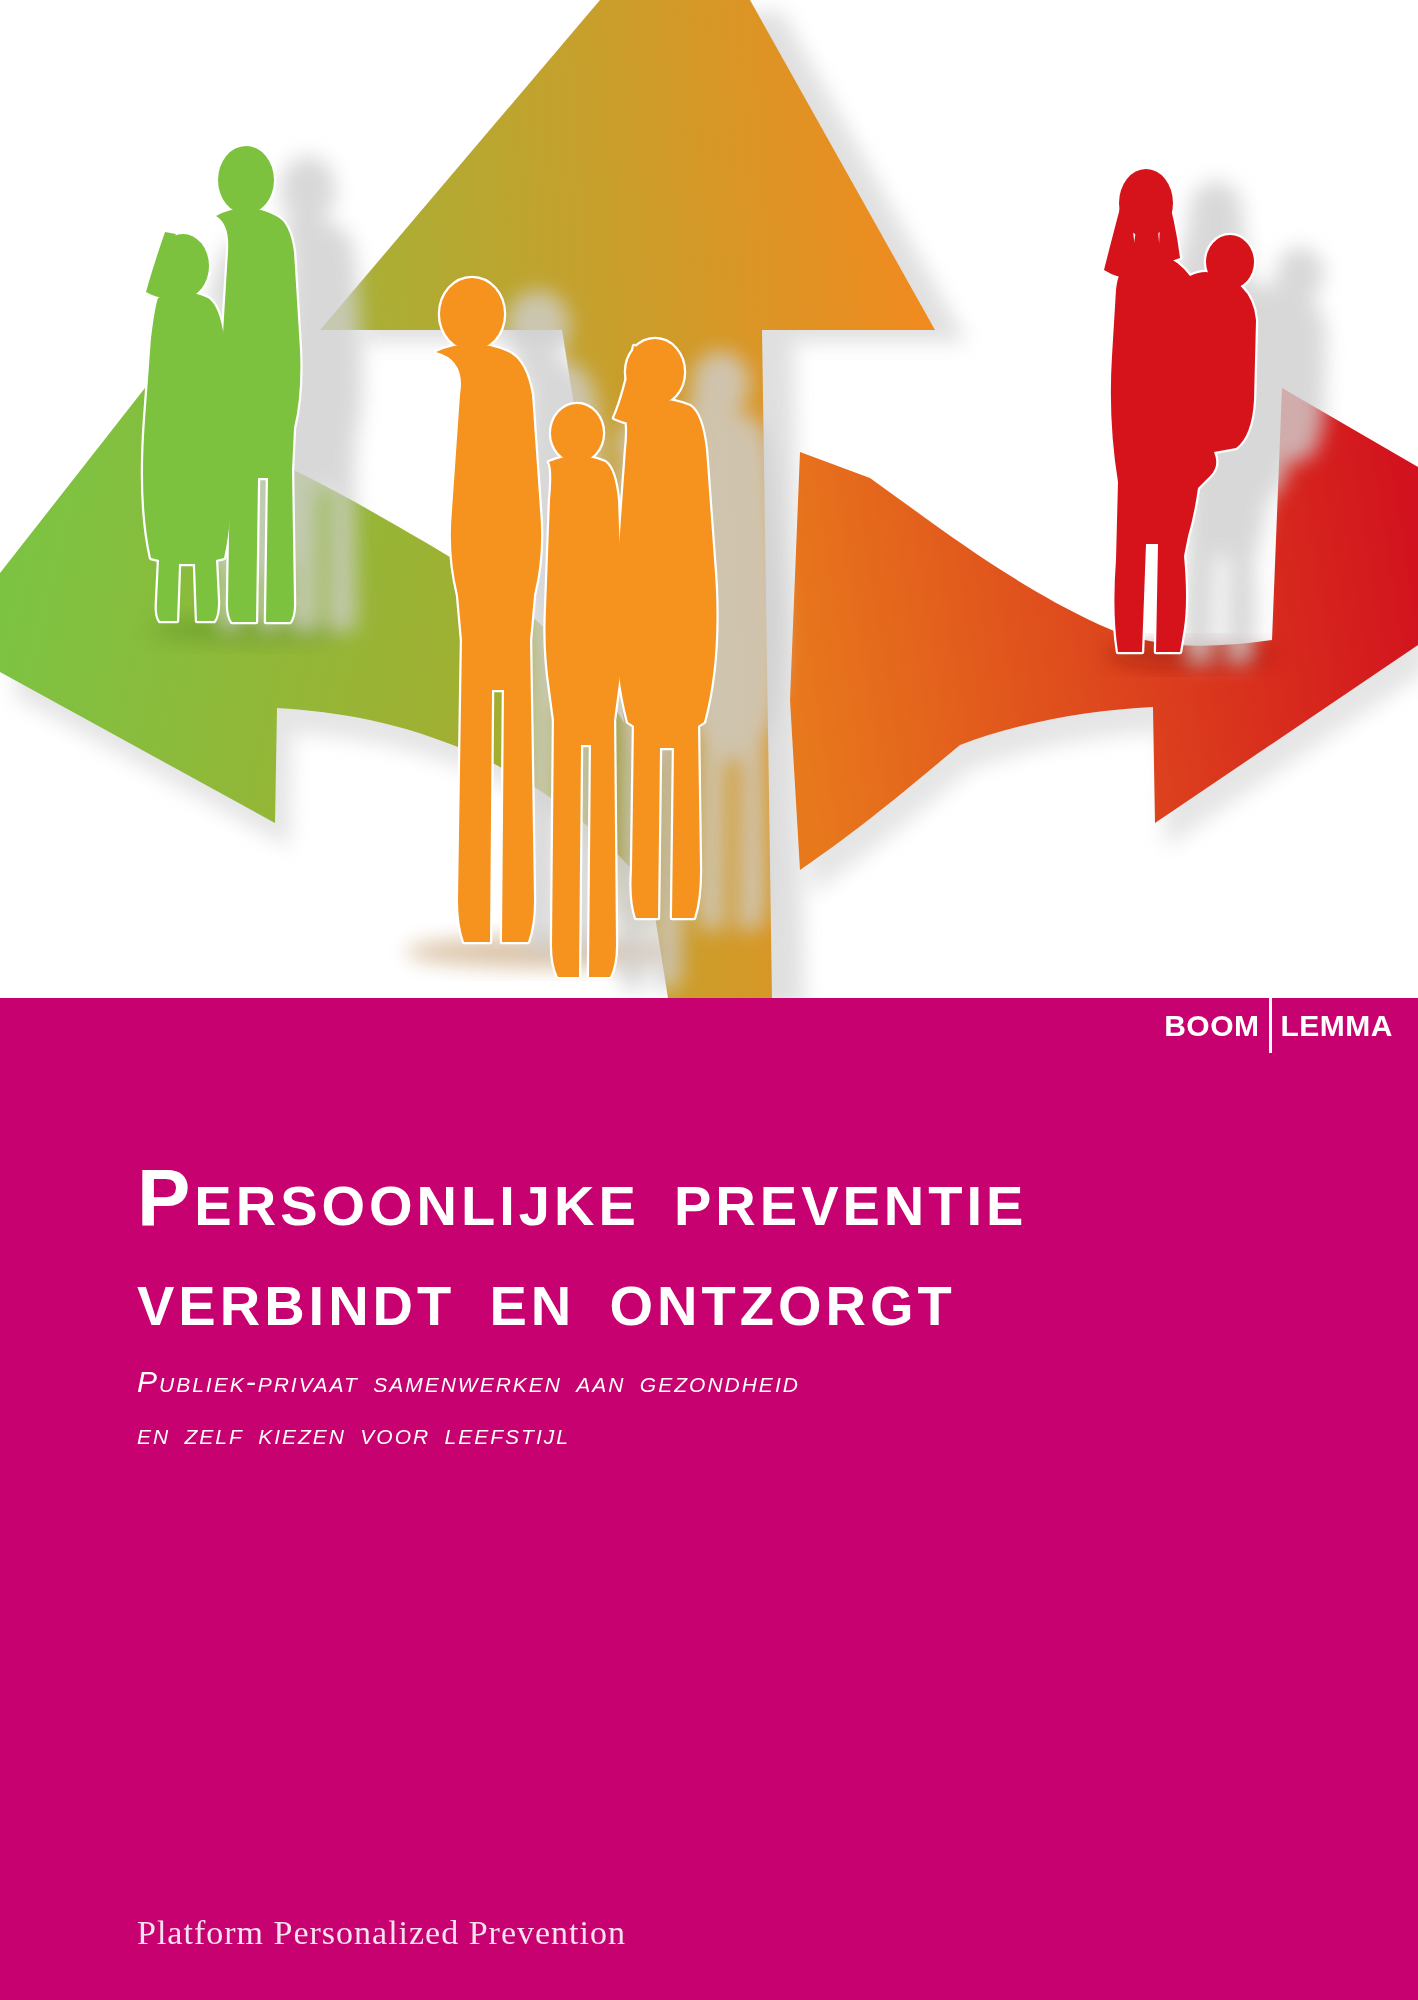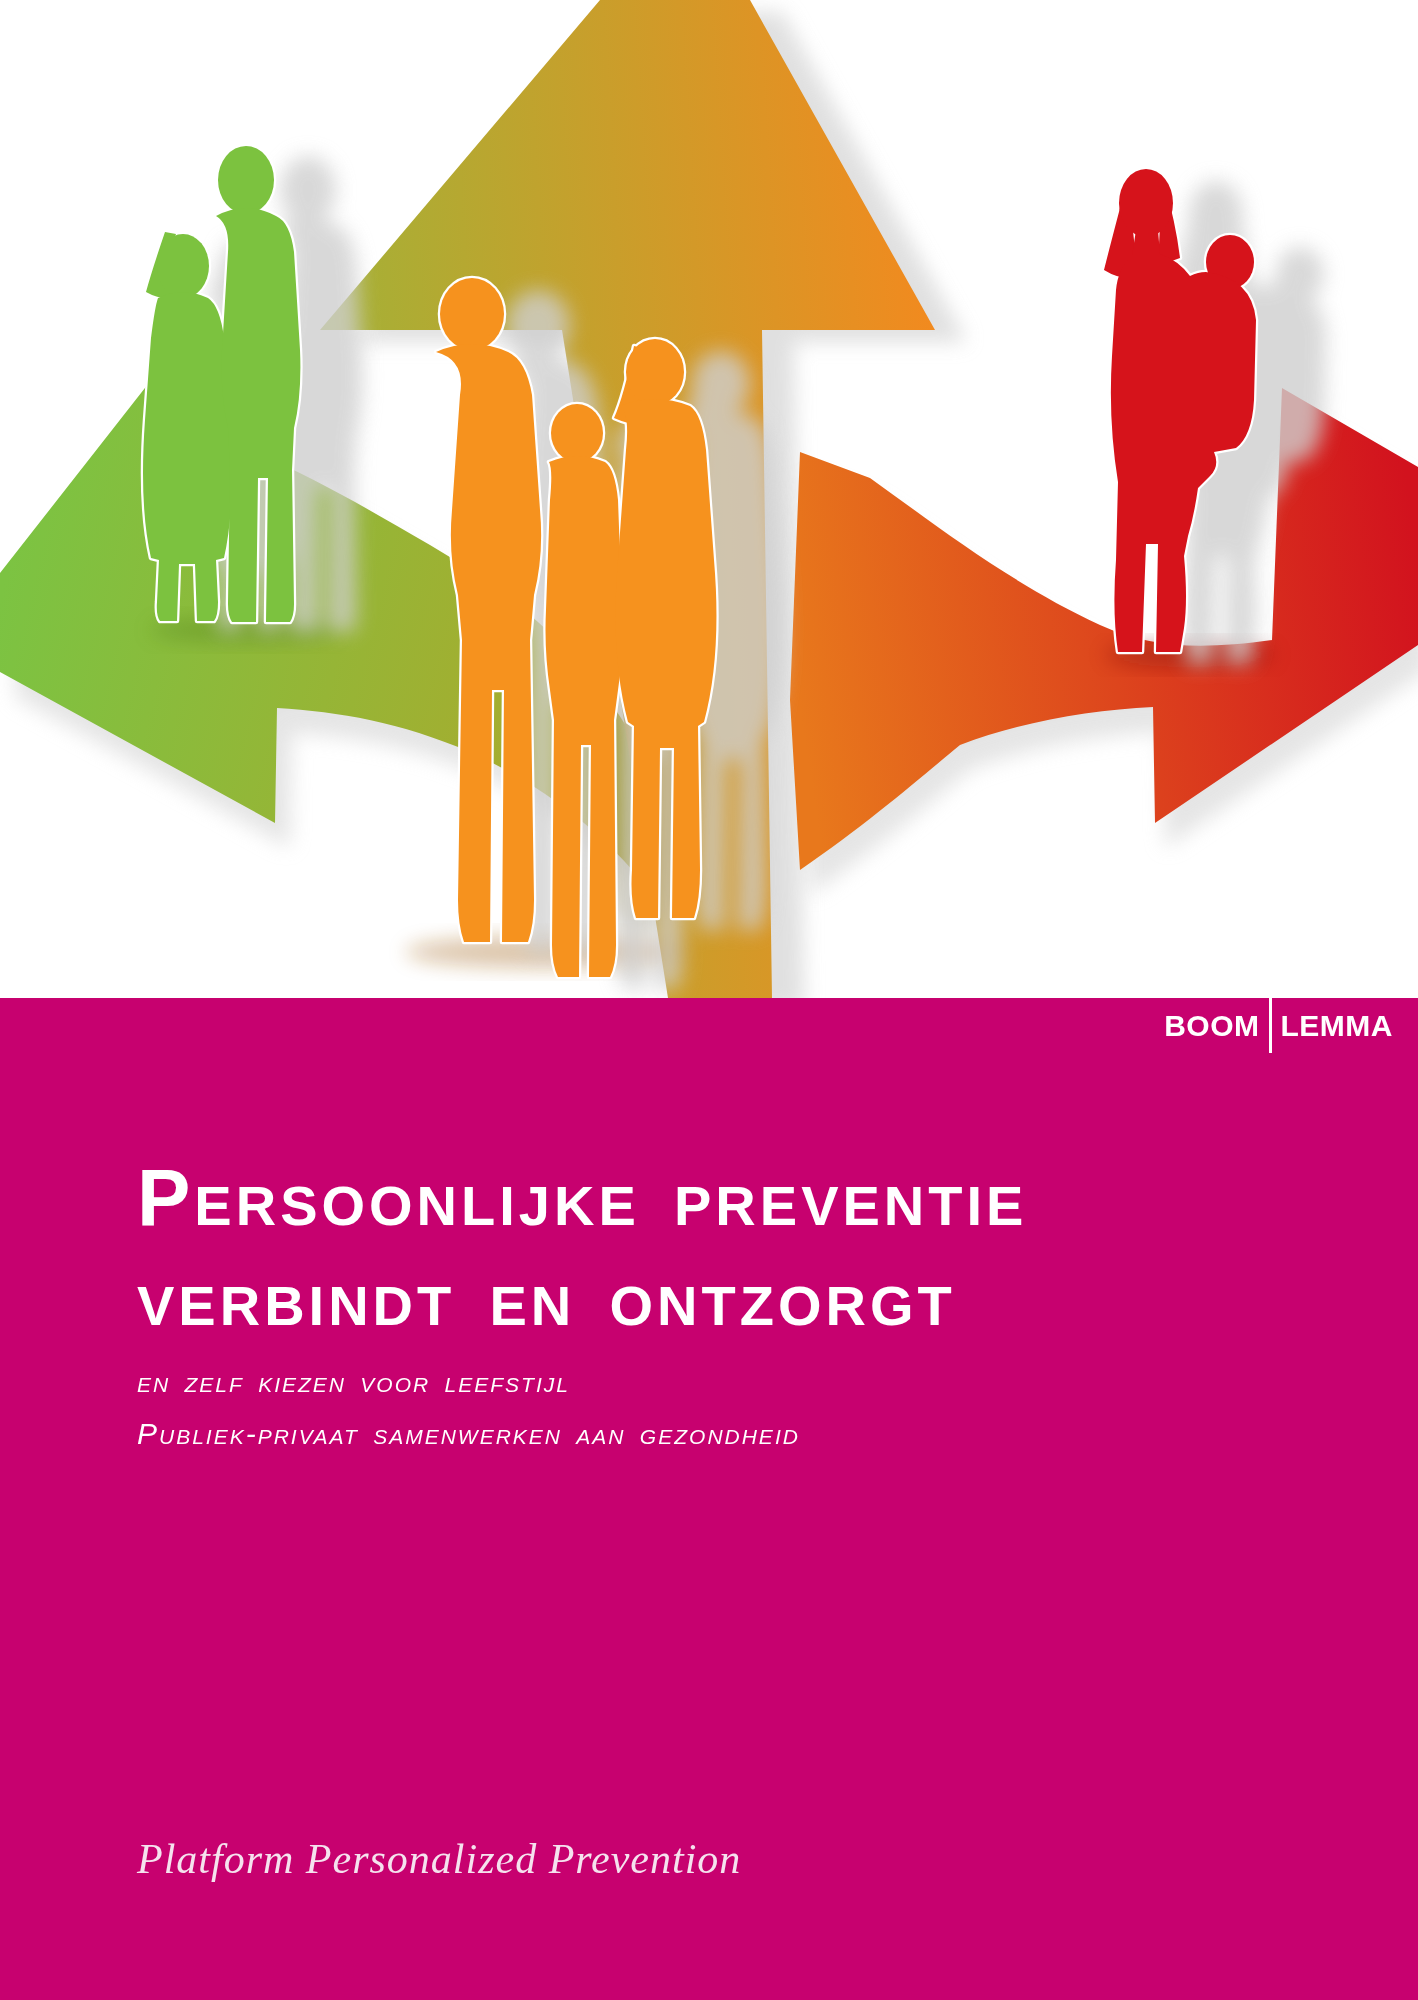--- a/index.html
+++ b/index.html
@@ -34,24 +34,24 @@
   }
   .title span{display:block;}
   .subtitle{
     position:absolute;left:137px;top:358px;width:1200px;
     margin:0;color:#ffffff;
     font-style:italic;font-size:30px;line-height:52px;
     font-variant:small-caps;letter-spacing:2px;word-spacing:4px;
   }
   .subtitle span{display:block;}
   .footer-org{
-    position:absolute;left:137px;top:836px;
+    position:absolute;left:137px;top:910px;
     color:#F5E2EE;
     font-family:"Liberation Serif", serif;
-    font-size:42px;line-height:50px;letter-spacing:1px;font-style:italic;
+    font-size:34px;line-height:50px;letter-spacing:1px;
   }
 </style>
 </head>
 <body>
 
 <div class="cover">
 
   <svg class="art" viewBox="0 0 1418 998" xmlns="http://www.w3.org/2000/svg">
     <defs>
       <filter id="soft" x="-40%" y="-40%" width="180%" height="180%">
@@ -135,20 +135,20 @@
       <span class="logo-bar"></span>
       <span class="w">LEMMA</span>
     </div>
 
     <h1 class="title">
       <span>Persoonlijke preventie</span>
       <span>verbindt en ontzorgt</span>
     </h1>
 
     <p class="subtitle">
+      <span>Publiek-privaat samenwerken aan gezondheid</span>
       <span>en zelf kiezen voor leefstijl</span>
-      <span>Publiek-privaat samenwerken aan gezondheid</span>
     </p>
 
     <div class="footer-org">Platform Personalized Prevention</div>
 
   </div>
 </div>
 
 </body></html>

